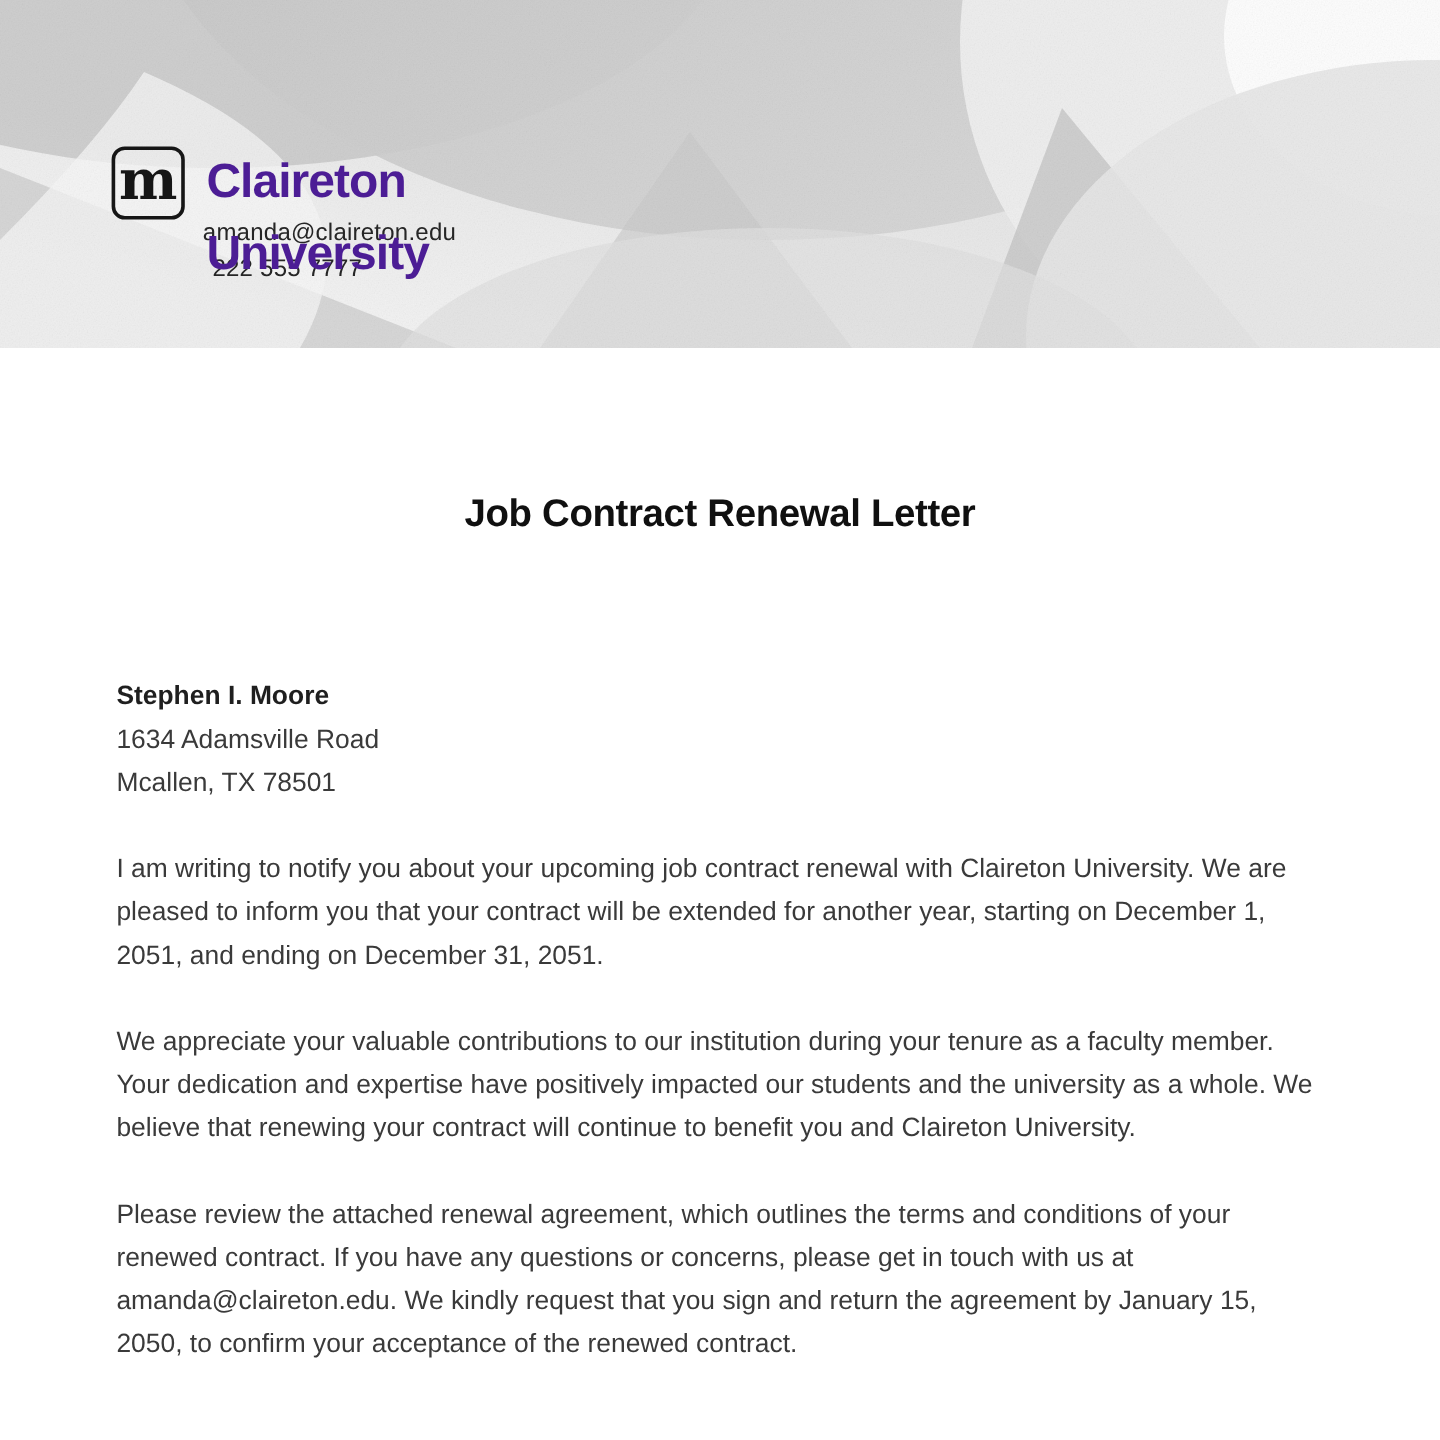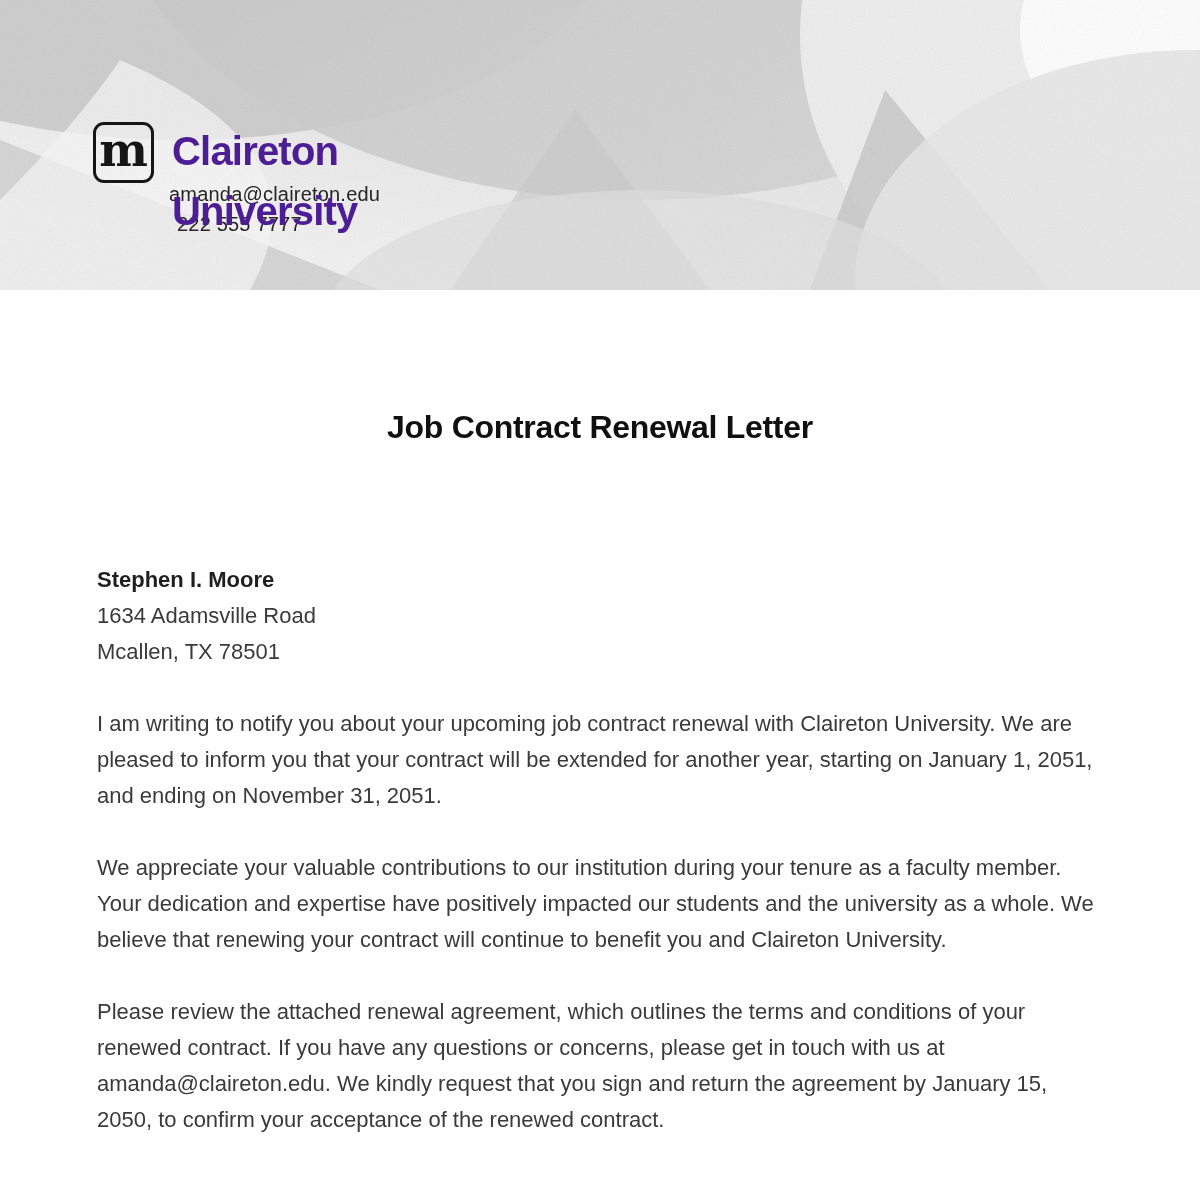--- a/index.html
+++ b/index.html
@@ -138,18 +138,18 @@
   <main class="content">
     <h1 class="title">Job Contract Renewal Letter</h1>
 
     <div class="recipient">
       <div class="recipient-name">Stephen I. Moore</div>
       <div>1634 Adamsville Road</div>
       <div>Mcallen, TX 78501</div>
     </div>
 
 
-    <p class="body-par">I am writing to notify you about your upcoming job contract renewal with Claireton University. We are pleased to inform you that your contract will be extended for another year, starting on January 1, 2051, and ending on November 31, 2051.</p>
+    <p class="body-par">I am writing to notify you about your upcoming job contract renewal with Claireton University. We are pleased to inform you that your contract will be extended for another year, starting on December 1, 2051, and ending on December 31, 2051.</p>
     <p class="body-par">We appreciate your valuable contributions to our institution during your tenure as a faculty member. Your dedication and expertise have positively impacted our students and the university as a whole. We believe that renewing your contract will continue to benefit you and Claireton University.</p>
     <p class="body-par">Please review the attached renewal agreement, which outlines the terms and conditions of your renewed contract. If you have any questions or concerns, please get in touch with us at amanda@claireton.edu. We kindly request that you sign and return the agreement by January 15, 2050, to confirm your acceptance of the renewed contract.</p>
   </main>
 
 </div>
 
 </body></html>

